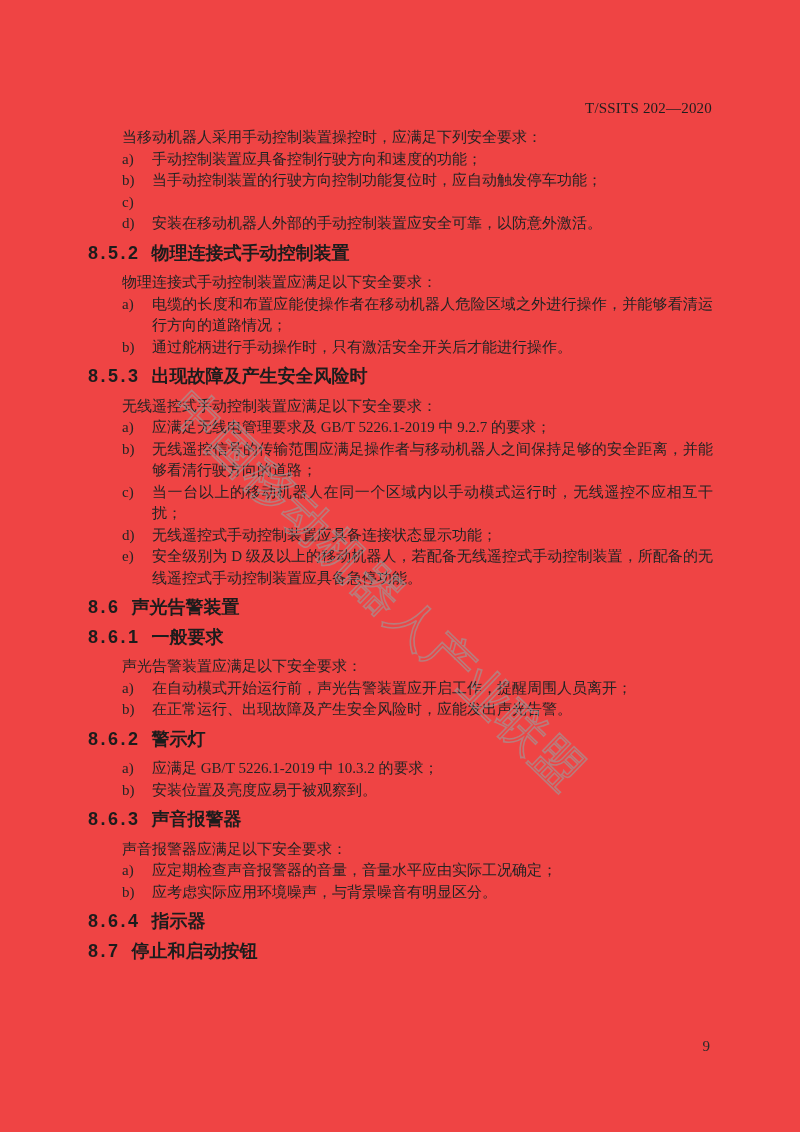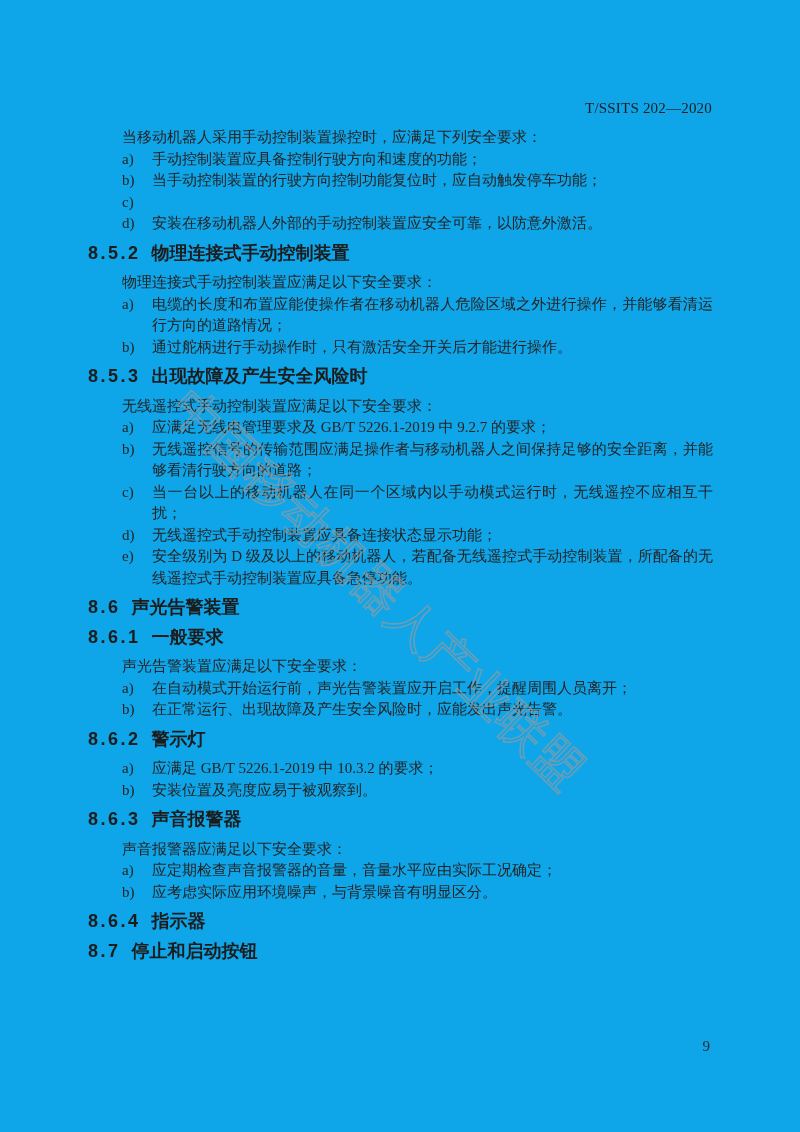--- a/index.html
+++ b/index.html
@@ -1,20 +1,20 @@
 <!DOCTYPE html>
 <html><head>
 <meta charset="utf-8">
 <style>
   html, body { margin: 0; padding: 0; background: #ffffff; }
   .page {
     position: relative;
     width: 800px;
     height: 1132px;
-    background: #0ea5e9;
+    background: #ef4444;
     overflow: hidden;
     font-family: "Liberation Serif", serif;
     color: #242424;
   }
   .doc-number {
     position: absolute;
     top: 99px;
     right: 88px;
     font-size: 15px;
     line-height: 18px;

